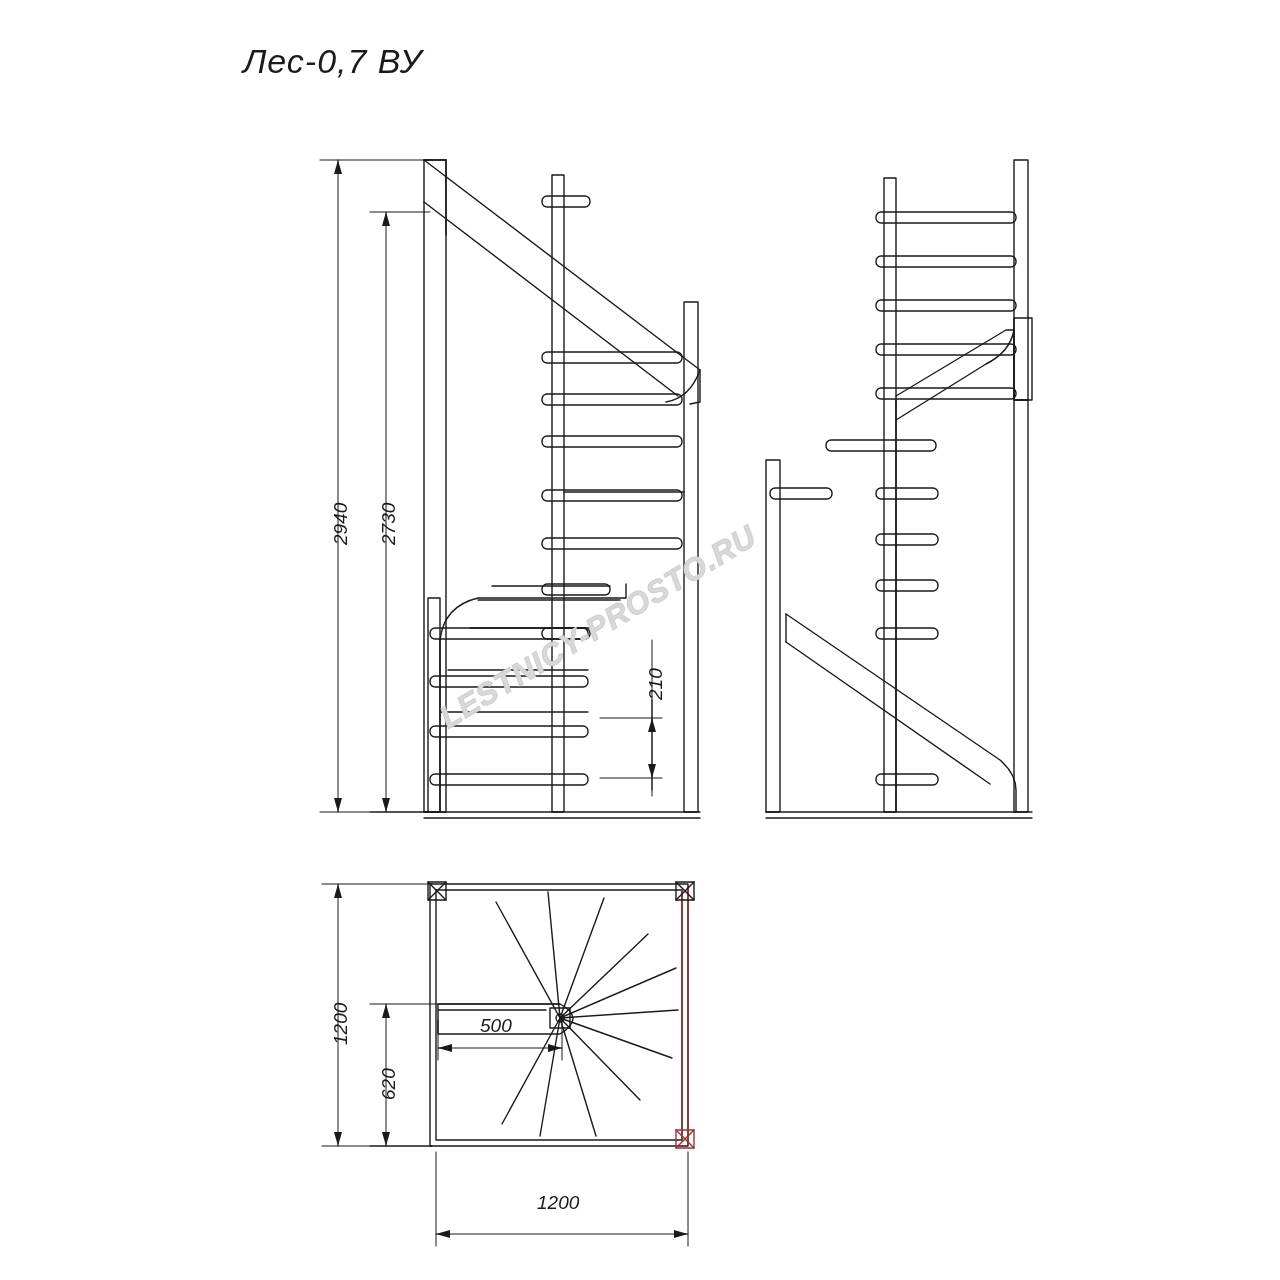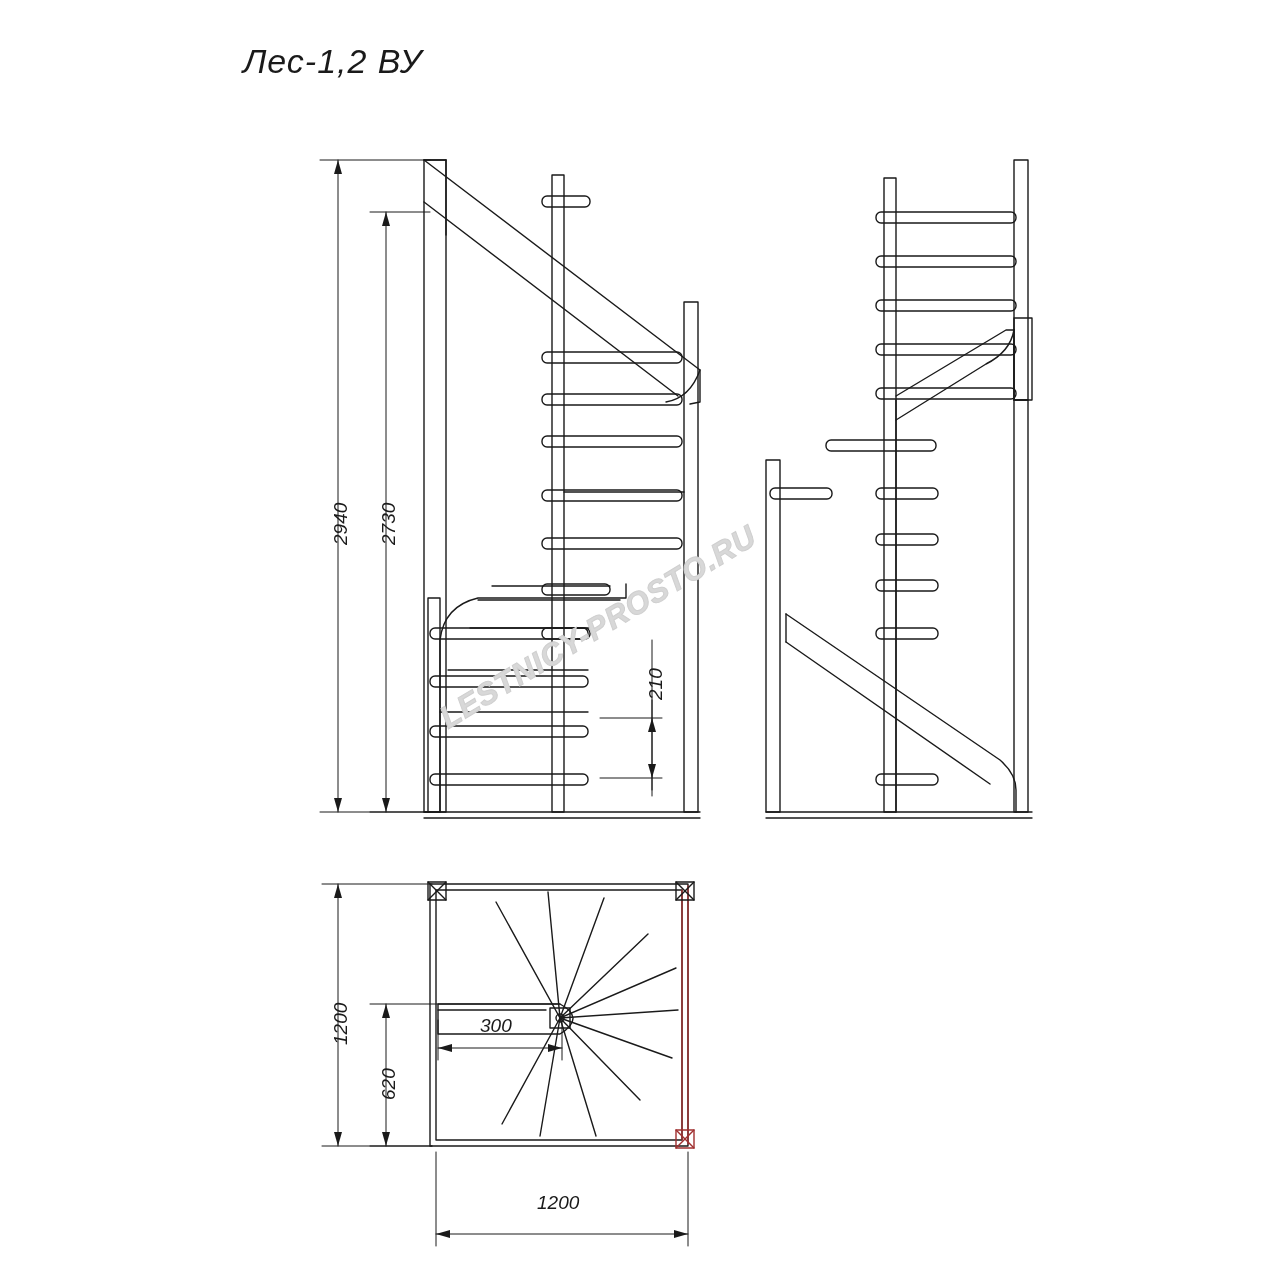--- a/index.html
+++ b/index.html
@@ -245,23 +245,23 @@
         <line x1="560" y1="1018" x2="540" y2="1136"></line>
         <line x1="560" y1="1018" x2="502" y2="1124"></line>
       </g>
 
       <path d="M438 1004 L560 1004 Q586 1018 560 1034 L438 1034 Z"></path>
       <path d="M438 1010 L546 1010"></path>
     </g>
   </g>
 </svg>
 
-<div class="title">Лес-1,2 ВУ</div>
+<div class="title">Лес-0,7 ВУ</div>
 
 <div class="watermark">LESTNICY-PROSTO.RU</div>
 
 <div class="dim-label vert" style="left:330px; top:545px;">2940</div>
 <div class="dim-label vert" style="left:378px; top:545px;">2730</div>
 <div class="dim-label vert" style="left:645px; top:700px;">210</div>
 <div class="dim-label vert" style="left:330px; top:1045px;">1200</div>
 <div class="dim-label vert" style="left:378px; top:1100px;">620</div>
-<div class="dim-label" style="left:480px; top:1015px;">300</div>
+<div class="dim-label" style="left:480px; top:1015px;">500</div>
 <div class="dim-label" style="left:537px; top:1192px;">1200</div>
 
 </body></html>

